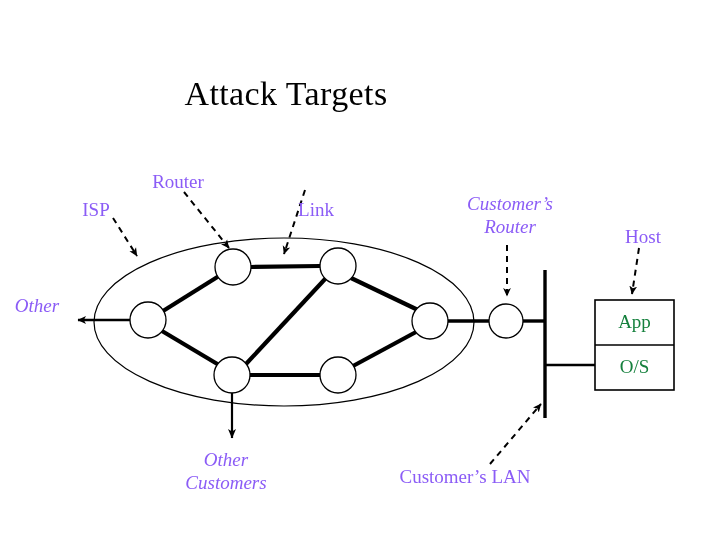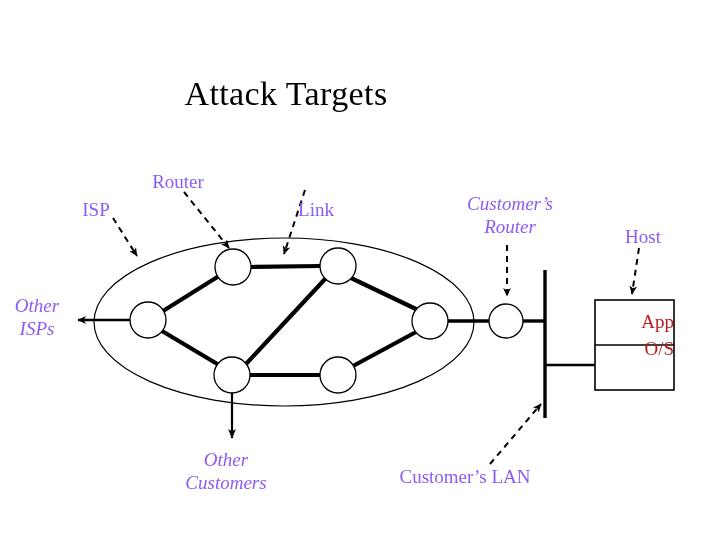--- a/index.html
+++ b/index.html
@@ -40,33 +40,33 @@
     line-height: 23px;
     color: #8b5cf6;
     white-space: pre;
     text-align: center;
   }
   .lbl.two-line { white-space: normal; font-style: italic; }
   .box-text {
     position: absolute;
     font-size: 19px;
     line-height: 23px;
-    text-align: right;
-    color: #b91c1c;
+    text-align: center;
+    color: #15803d;
   }
   #label-isp       { left: 62px;  top: 198px; width: 68px; }
   #label-router    { left: 128px; top: 170px; width: 100px; }
   #label-link      { left: 286px; top: 166px; width: 60px; margin-top: 32px; }
   #label-customers-router { left: 440px; top: 192px; width: 140px; }
   #label-host      { left: 604px; top: 225px; width: 78px; }
   #label-other-isps{ left: 2px;   top: 294px; width: 70px; }
   #label-other-customers { left: 166px; top: 448px; width: 120px; }
   #label-customers-lan { left: 370px; top: 465px; width: 190px; }
   #text-app { left: 595px; top: 310px; width: 79px; }
-  #text-os  { left: 595px; top: 337px; width: 79px; }
+  #text-os  { left: 595px; top: 355px; width: 79px; }
 </style>
 </head>
 <body>
 
 <div id="slide">
 
   <div class="slide-title">Attack Targets</div>
 
   <svg id="diagram-svg" viewBox="0 0 720 540">
     <defs>
@@ -136,21 +136,20 @@
 
   <div class="lbl two-line" id="label-customers-router">
     <div>Customer’s</div>
     <div>Router</div>
   </div>
 
   <div class="lbl" id="label-host">Host</div>
 
   <div class="lbl two-line" id="label-other-isps">
     <div>Other</div>
-    <div>ISPs</div>
   </div>
 
   <div class="lbl two-line" id="label-other-customers">
     <div>Other</div>
     <div>Customers</div>
   </div>
 
   <div class="lbl" id="label-customers-lan">Customer’s LAN</div>
 
   <div class="box-text" id="text-app">App</div>

